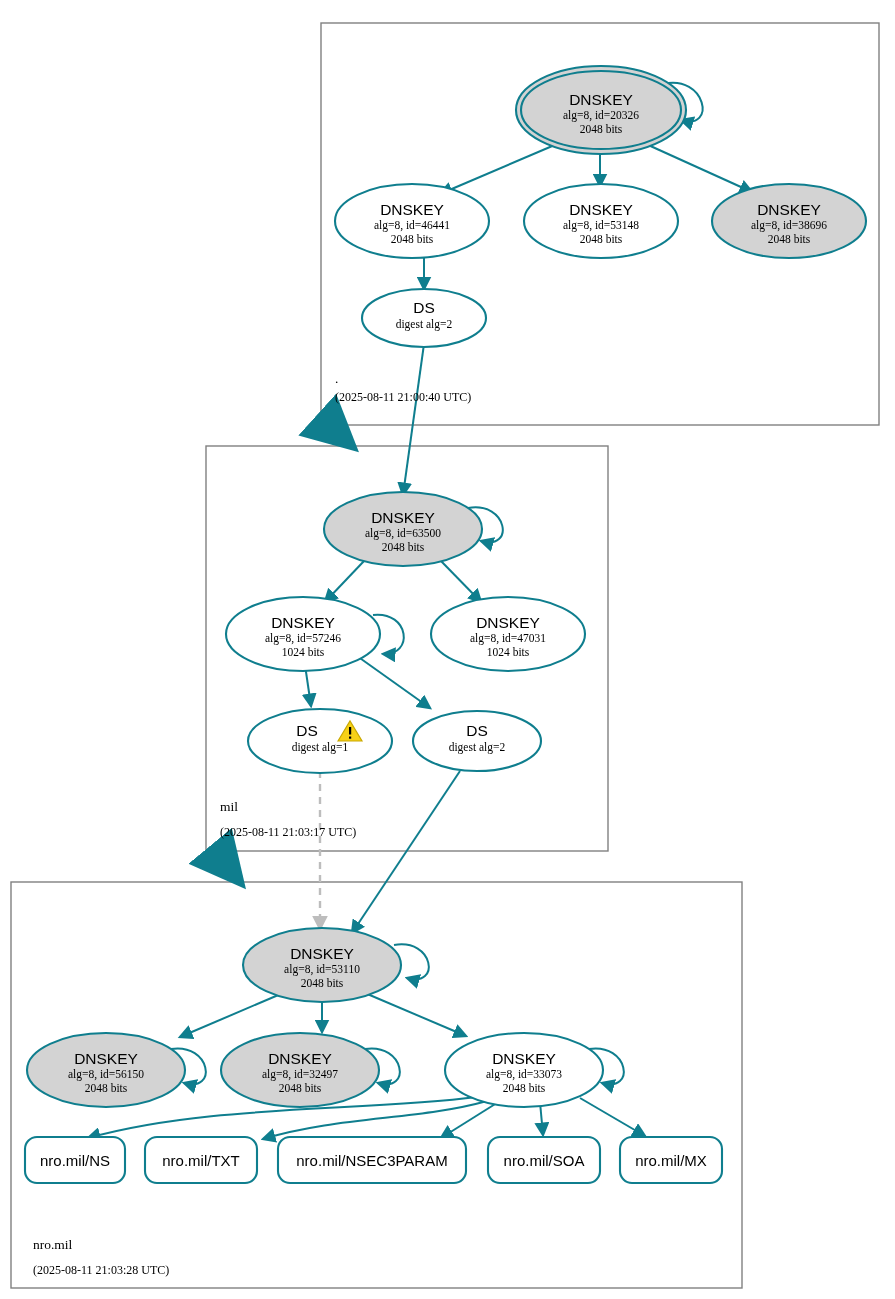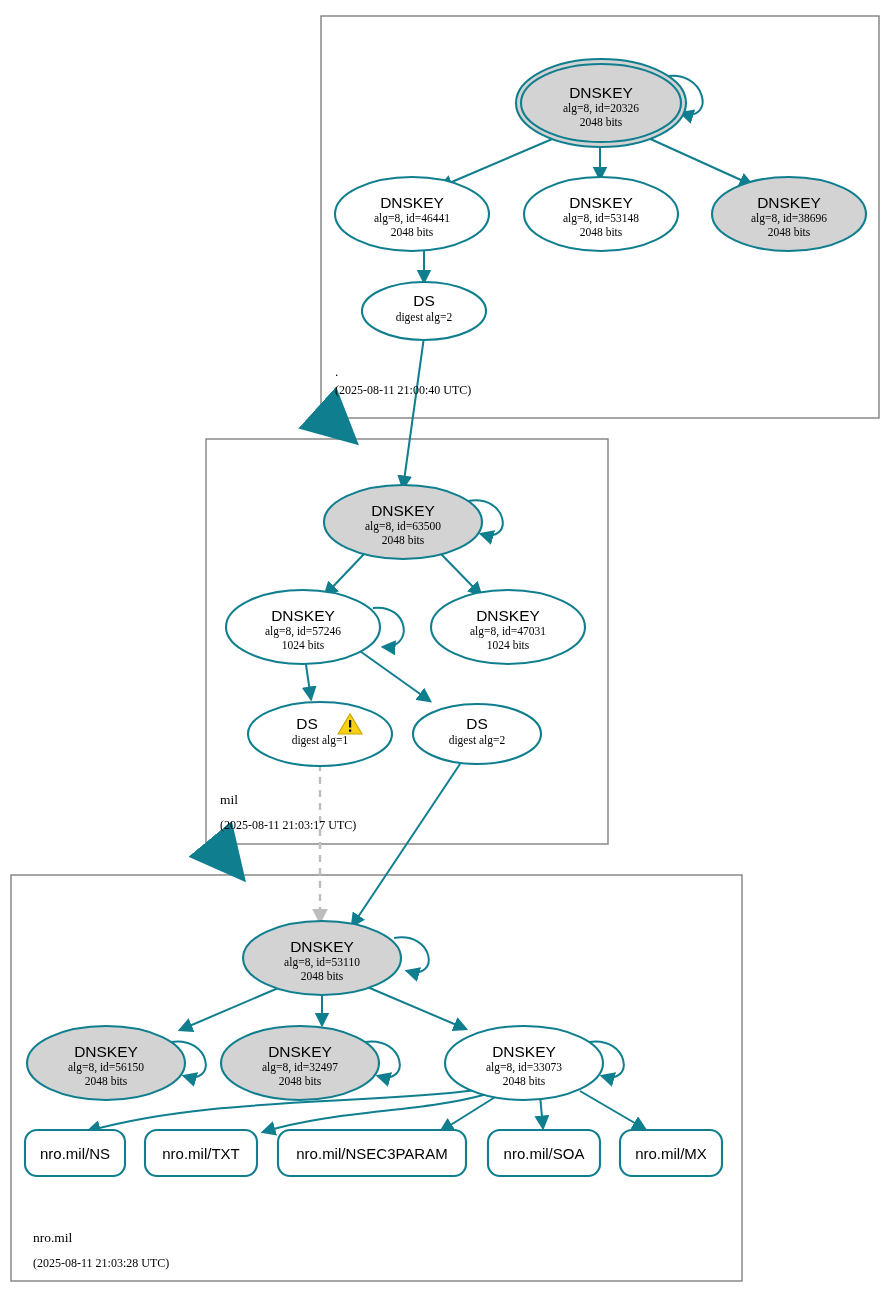--- a/index.html
+++ b/index.html
@@ -1,18 +1,18 @@
 <!DOCTYPE html>
 <html><head>
 <meta charset="utf-8">
 <style>
   html,body{margin:0;padding:0;background:#ffffff;}
   body{width:895px;height:1299px;position:relative;overflow:hidden;
        font-family:"Liberation Sans", sans-serif;}
-  #stage{position:absolute;left:0;top:1px;width:895px;height:992px;}
+  #stage{position:absolute;left:0;top:8px;width:895px;height:992px;}
   svg#graph{position:absolute;left:0;top:0;width:895px;height:1299px;display:block;}
   .zonebox{fill:#ffffff;stroke:#808080;stroke-width:1.4;}
   .ell{stroke:#0f7e8e;stroke-width:2.1;}
   .ell-gray{fill:#d3d3d3;}
   .ell-white{fill:#ffffff;}
   .rrbox{fill:#ffffff;stroke:#0f7e8e;stroke-width:2.1;}
   .edge{stroke:#0f7e8e;stroke-width:2.0;fill:none;}
   .edge-thick{stroke:#0f7e8e;stroke-width:7.5;fill:none;}
   .edge-dash{stroke:#bdbdbd;stroke-width:2.4;fill:none;stroke-dasharray:7 6;}
   .ahead{fill:#0f7e8e;}

